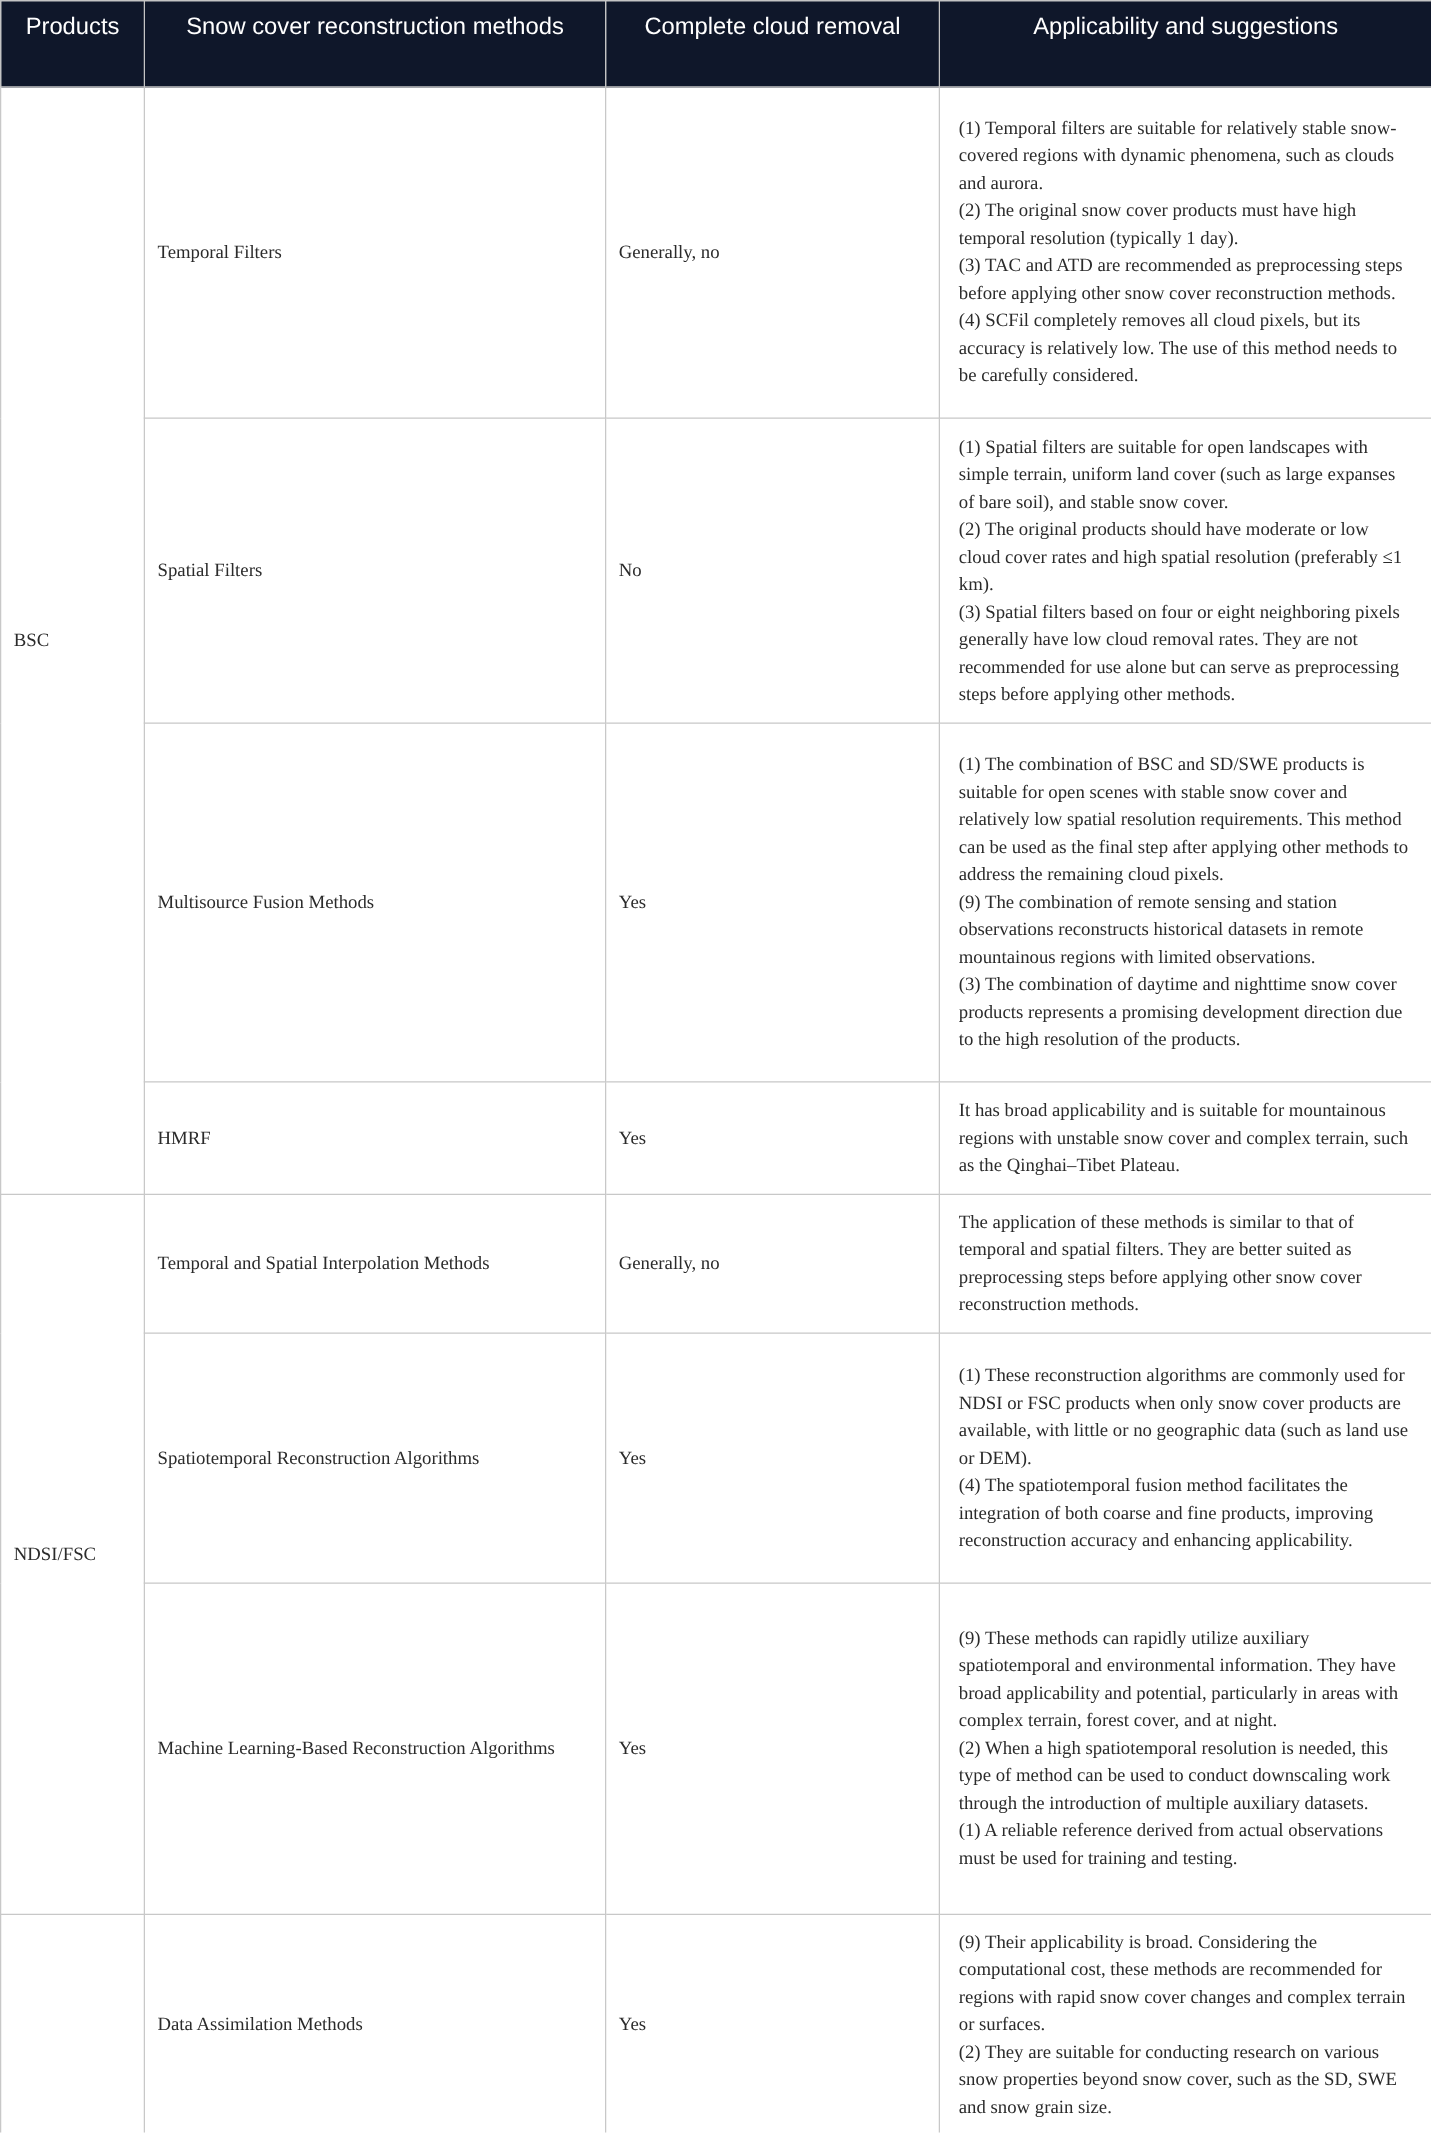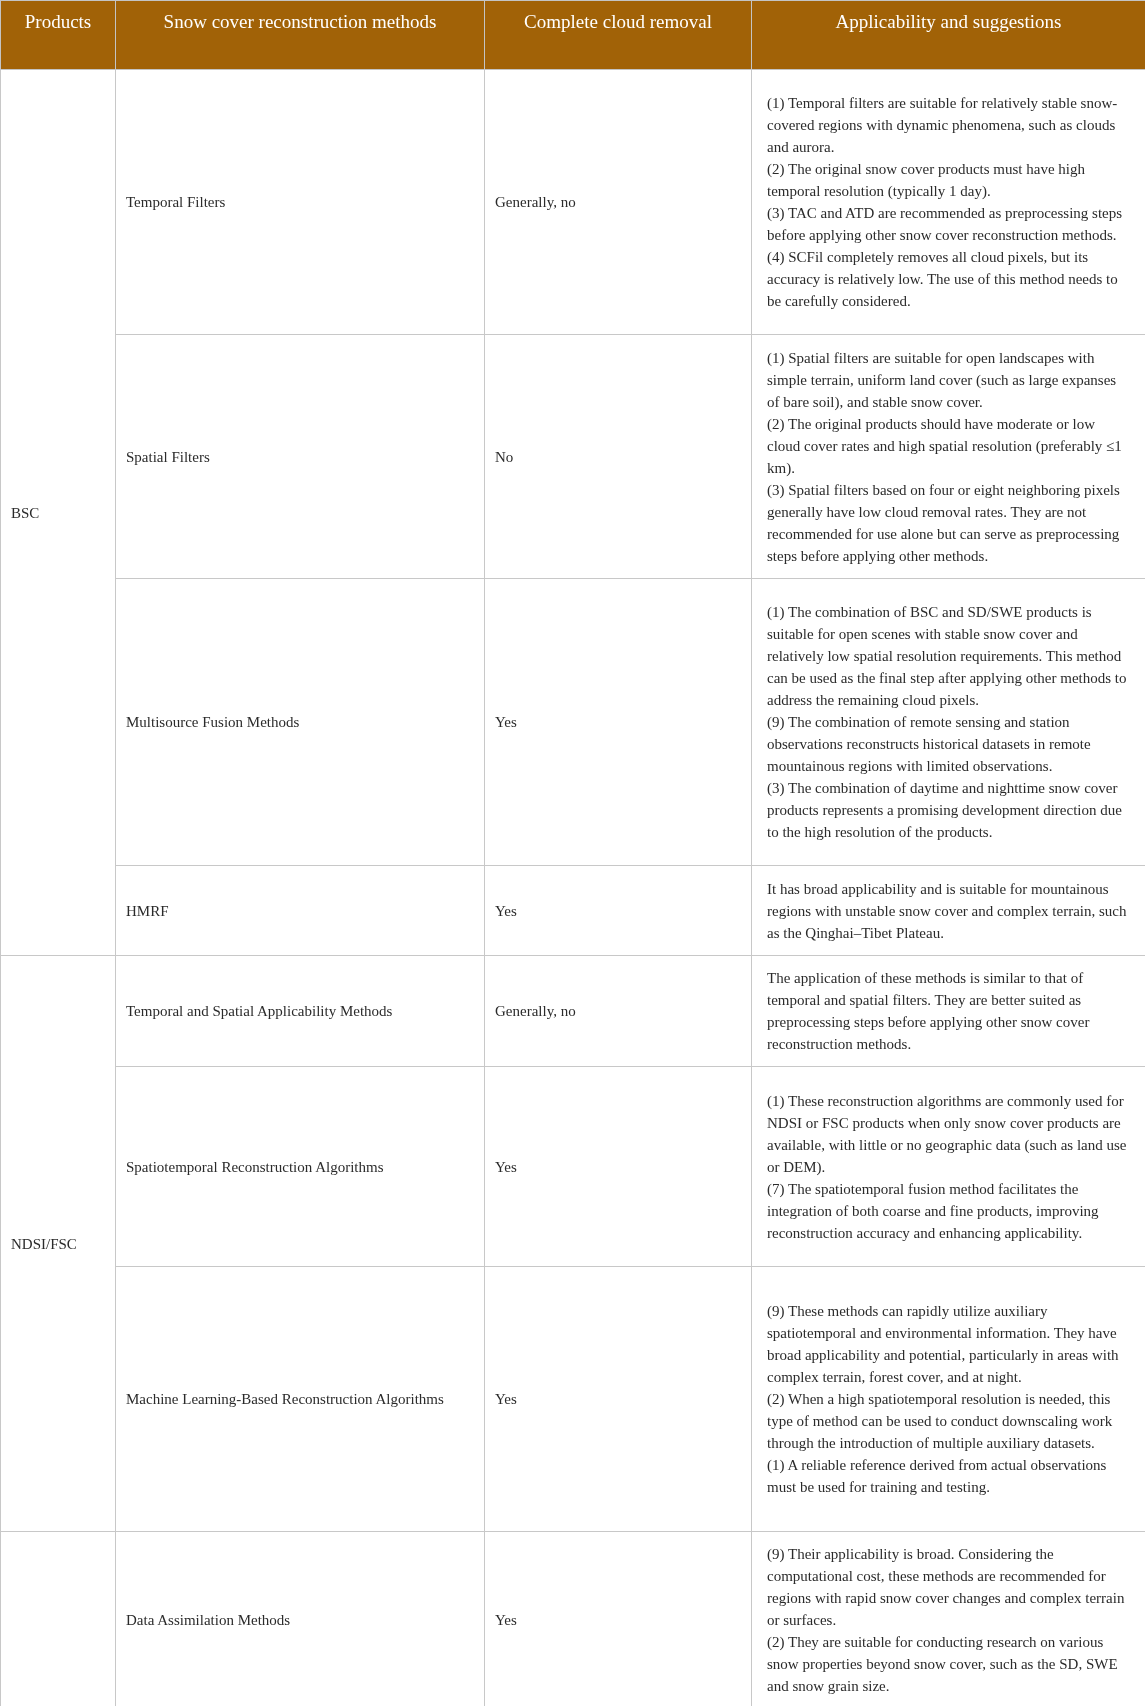--- a/index.html
+++ b/index.html
@@ -5,23 +5,23 @@
   html, body { margin: 0; padding: 0; background: #ffffff; }
   body { width: 1145px; height: 1706px; overflow: hidden; }
   table.t {
     border-collapse: collapse;
     width: 1145px;
     table-layout: fixed;
     font-family: "Liberation Serif", "DejaVu Serif", serif;
     color: #2b2b2b;
   }
   table.t th {
-    background: #a16207;
+    background: #0f172a;
     color: #ffffff;
-    font-family: Liberation Serif, serif;
+    font-family: Liberation Sans, sans-serif;
     font-weight: normal;
     font-size: 19px;
     line-height: 23px;
     text-align: center;
     vertical-align: top;
     padding: 9px 8px 8px 8px;
     border: 1px solid #c4c4c4;
     height: 51px;
   }
   table.t td {
@@ -90,32 +90,32 @@
     <tr style="height:90px">
       <td>HMRF</td>
       <td>Yes</td>
       <td class="sugg">
         <span class="sugg-line">It has broad applicability and is suitable for mountainous regions with unstable snow cover and complex terrain, such as the Qinghai–Tibet Plateau.</span>
       </td>
     </tr>
 
     <tr style="height:111px">
       <td rowspan="3">NDSI/FSC</td>
-      <td>Temporal and Spatial Applicability Methods</td>
+      <td>Temporal and Spatial Interpolation Methods</td>
       <td>Generally, no</td>
       <td class="sugg">
         <span class="sugg-line">The application of these methods is similar to that of temporal and spatial filters. They are better suited as preprocessing steps before applying other snow cover reconstruction methods.</span>
       </td>
     </tr>
     <tr style="height:200px">
       <td>Spatiotemporal Reconstruction Algorithms</td>
       <td>Yes</td>
       <td class="sugg">
         <span class="sugg-line">(1) These reconstruction algorithms are commonly used for NDSI or FSC products when only snow cover products are available, with little or no geographic data (such as land use or DEM).</span>
-        <span class="sugg-line">(7) The spatiotemporal fusion method facilitates the integration of both coarse and fine products, improving reconstruction accuracy and enhancing applicability.</span>
+        <span class="sugg-line">(4) The spatiotemporal fusion method facilitates the integration of both coarse and fine products, improving reconstruction accuracy and enhancing applicability.</span>
       </td>
     </tr>
     <tr style="height:265px">
       <td>Machine Learning-Based Reconstruction Algorithms</td>
       <td>Yes</td>
       <td class="sugg">
         <span class="sugg-line">(9) These methods can rapidly utilize auxiliary spatiotemporal and environmental information. They have broad applicability and potential, particularly in areas with complex terrain, forest cover, and at night.</span>
         <span class="sugg-line">(2) When a high spatiotemporal resolution is needed, this type of method can be used to conduct downscaling work through the introduction of multiple auxiliary datasets.</span>
         <span class="sugg-line">(1) A reliable reference derived from actual observations must be used for training and testing.</span>
       </td>

